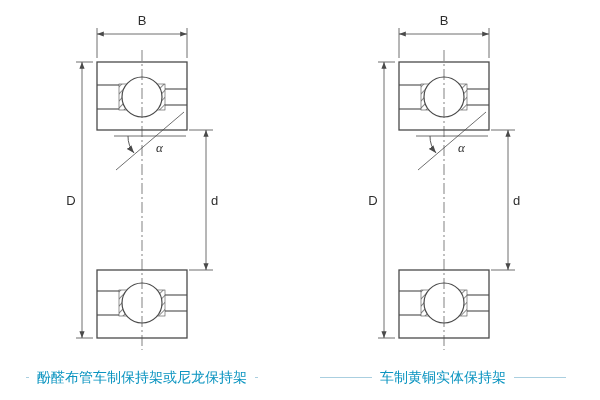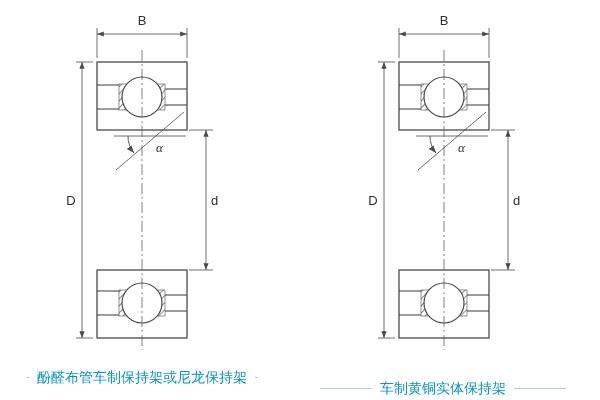--- a/index.html
+++ b/index.html
@@ -15,21 +15,21 @@
   .hatch{fill:url(#hatchp);stroke:var(--line,#4a4a4a);stroke-width:0.6}
   .cl{stroke:var(--line,#4a4a4a);stroke-width:0.7;stroke-dasharray:11 3 2 3;fill:none}
   .ext,.dimline{stroke:var(--line,#4a4a4a);stroke-width:0.8;fill:none}
   .arc{stroke:var(--line,#4a4a4a);stroke-width:0.9;fill:none}
   text.dim{font-size:13px;fill:#2e2e2e;font-family:"Liberation Sans", sans-serif}
   text.it{font-style:italic;font-family:"Liberation Serif", serif}
   .caption{position:absolute;display:flex;align-items:center;gap:8px}
   .caption .rule{flex:1;height:1px;background:var(--caption-line,#aacfe0)}
   .caption .txt{color:var(--caption-text,#0a94c0);font-size:14px;font-weight:400;white-space:nowrap;line-height:1}
   .caption-left{left:26px;width:232px;bottom:16px}
-  .caption-right{left:320px;width:246px;bottom:5px}
+  .caption-right{left:320px;width:246px;bottom:16px}
 </style>
 </head>
 <body>
 
 <svg width="600" height="358" viewBox="0 0 600 358">
   <defs>
     <pattern id="hatchp" width="5" height="5" patternUnits="userSpaceOnUse" patternTransform="rotate(45)">
       <rect width="5" height="5" fill="#ffffff"></rect>
       <line x1="0" y1="0" x2="0" y2="5" style="stroke:var(--line,#4a4a4a);stroke-width:1.3"></line>
     </pattern>

